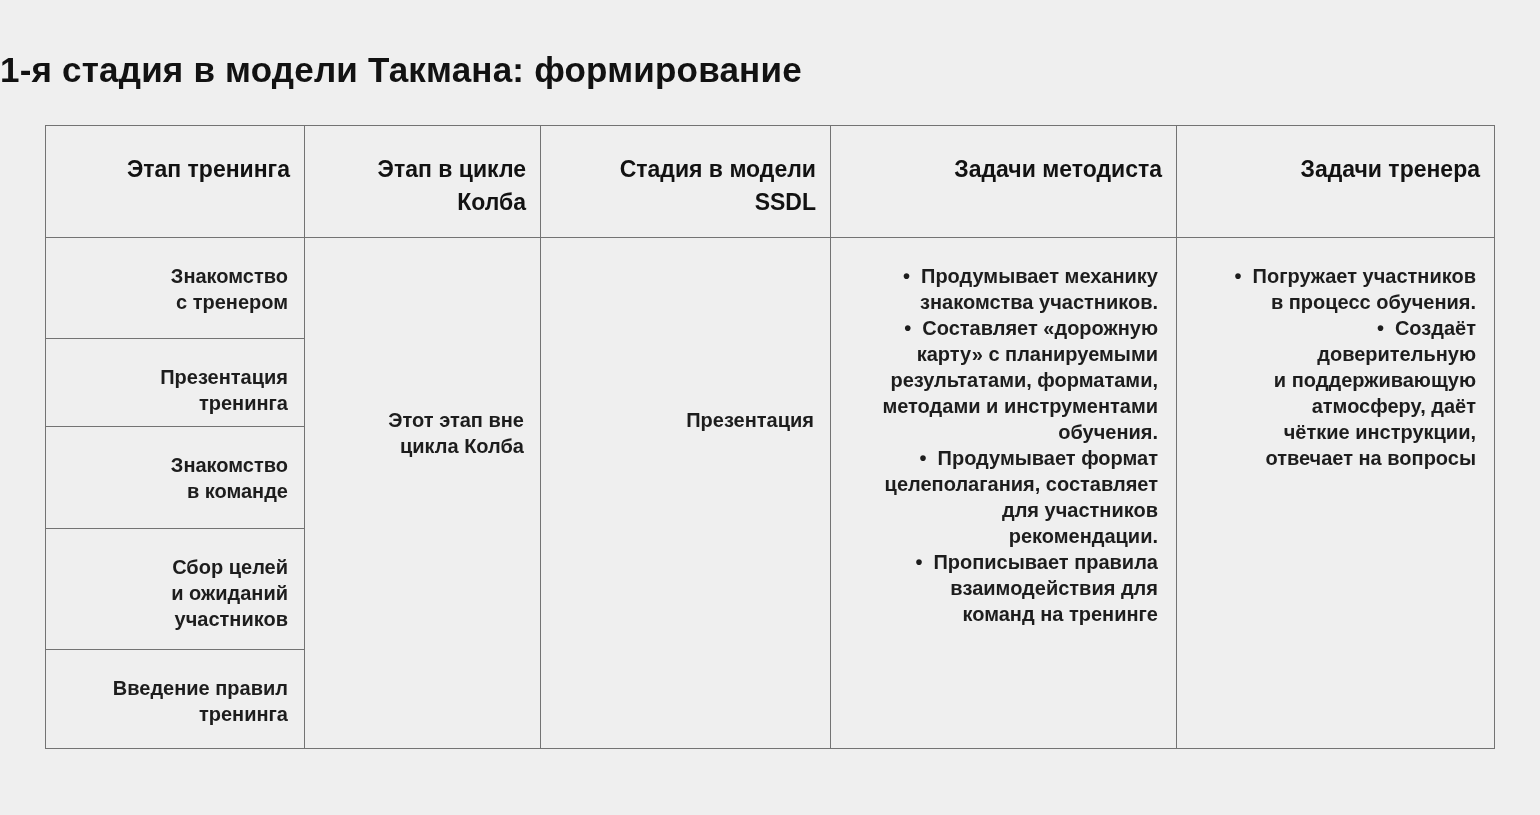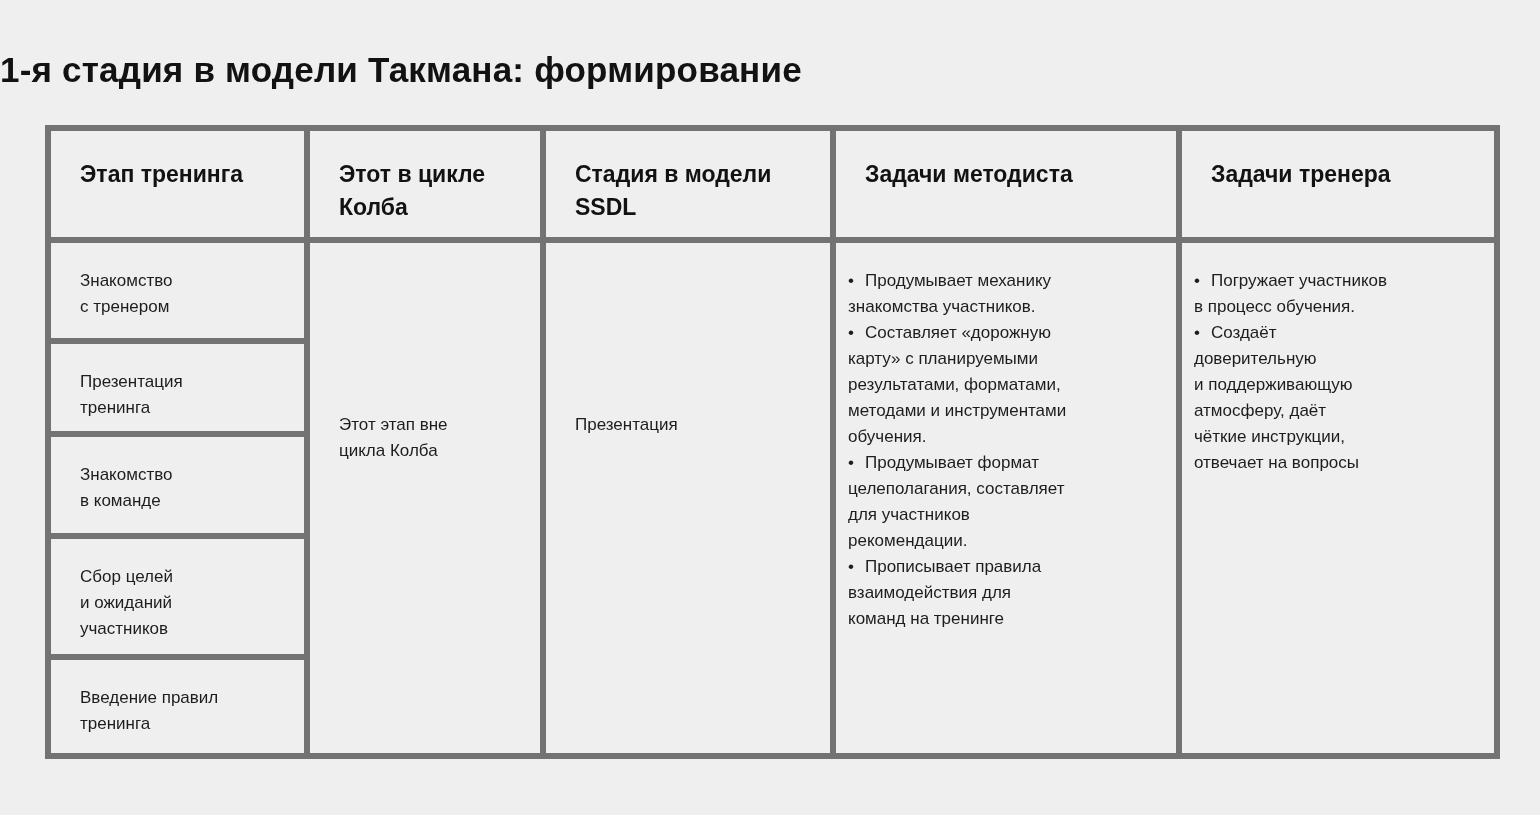--- a/index.html
+++ b/index.html
@@ -31,36 +31,36 @@
     position: absolute;
     left: 45px;
     top: 125px;
     width: 1449px;
     border-collapse: collapse;
     table-layout: fixed;
     background: #efefef;
   }
   .stage-table th,
   .stage-table td {
-    border: 6px solid #737373;
+    border: 1px solid #737373;
     vertical-align: top;
-    text-align: left;
+    text-align: right;
   }
   .stage-table th {
     font-size: 23px;
     font-weight: 700;
     line-height: 33px;
     color: #121212;
     padding: 27px 14px 10px 29px;
     height: 112px;
     white-space: pre-line;
   }
   .stage-table td {
-    font-size: 17px;
-    font-weight: 400;
+    font-size: 20px;
+    font-weight: 700;
     line-height: 26px;
     padding: 25px 16px 10px 29px;
     white-space: pre-line;
   }
   col.c1 { width: 259px; }
   col.c2 { width: 236px; }
   col.c3 { width: 290px; }
   col.c4 { width: 346px; }
   col.c5 { width: 318px; }
   tr.r1 td { height: 101px; }
@@ -99,21 +99,21 @@
     <colgroup>
       <col class="c1">
         <col class="c2">
         <col class="c3">
         <col class="c4">
         <col class="c5">
     </colgroup>
     <thead>
       <tr>
         <th>Этап тренинга</th>
-        <th>Этот в цикле
+        <th>Этап в цикле
 Колба</th>
         <th>Стадия в модели
 SSDL</th>
         <th>Задачи методиста</th>
         <th>Задачи тренера</th>
       </tr>
     </thead>
     <tbody>
       <tr class="r1">
         <td>Знакомство

